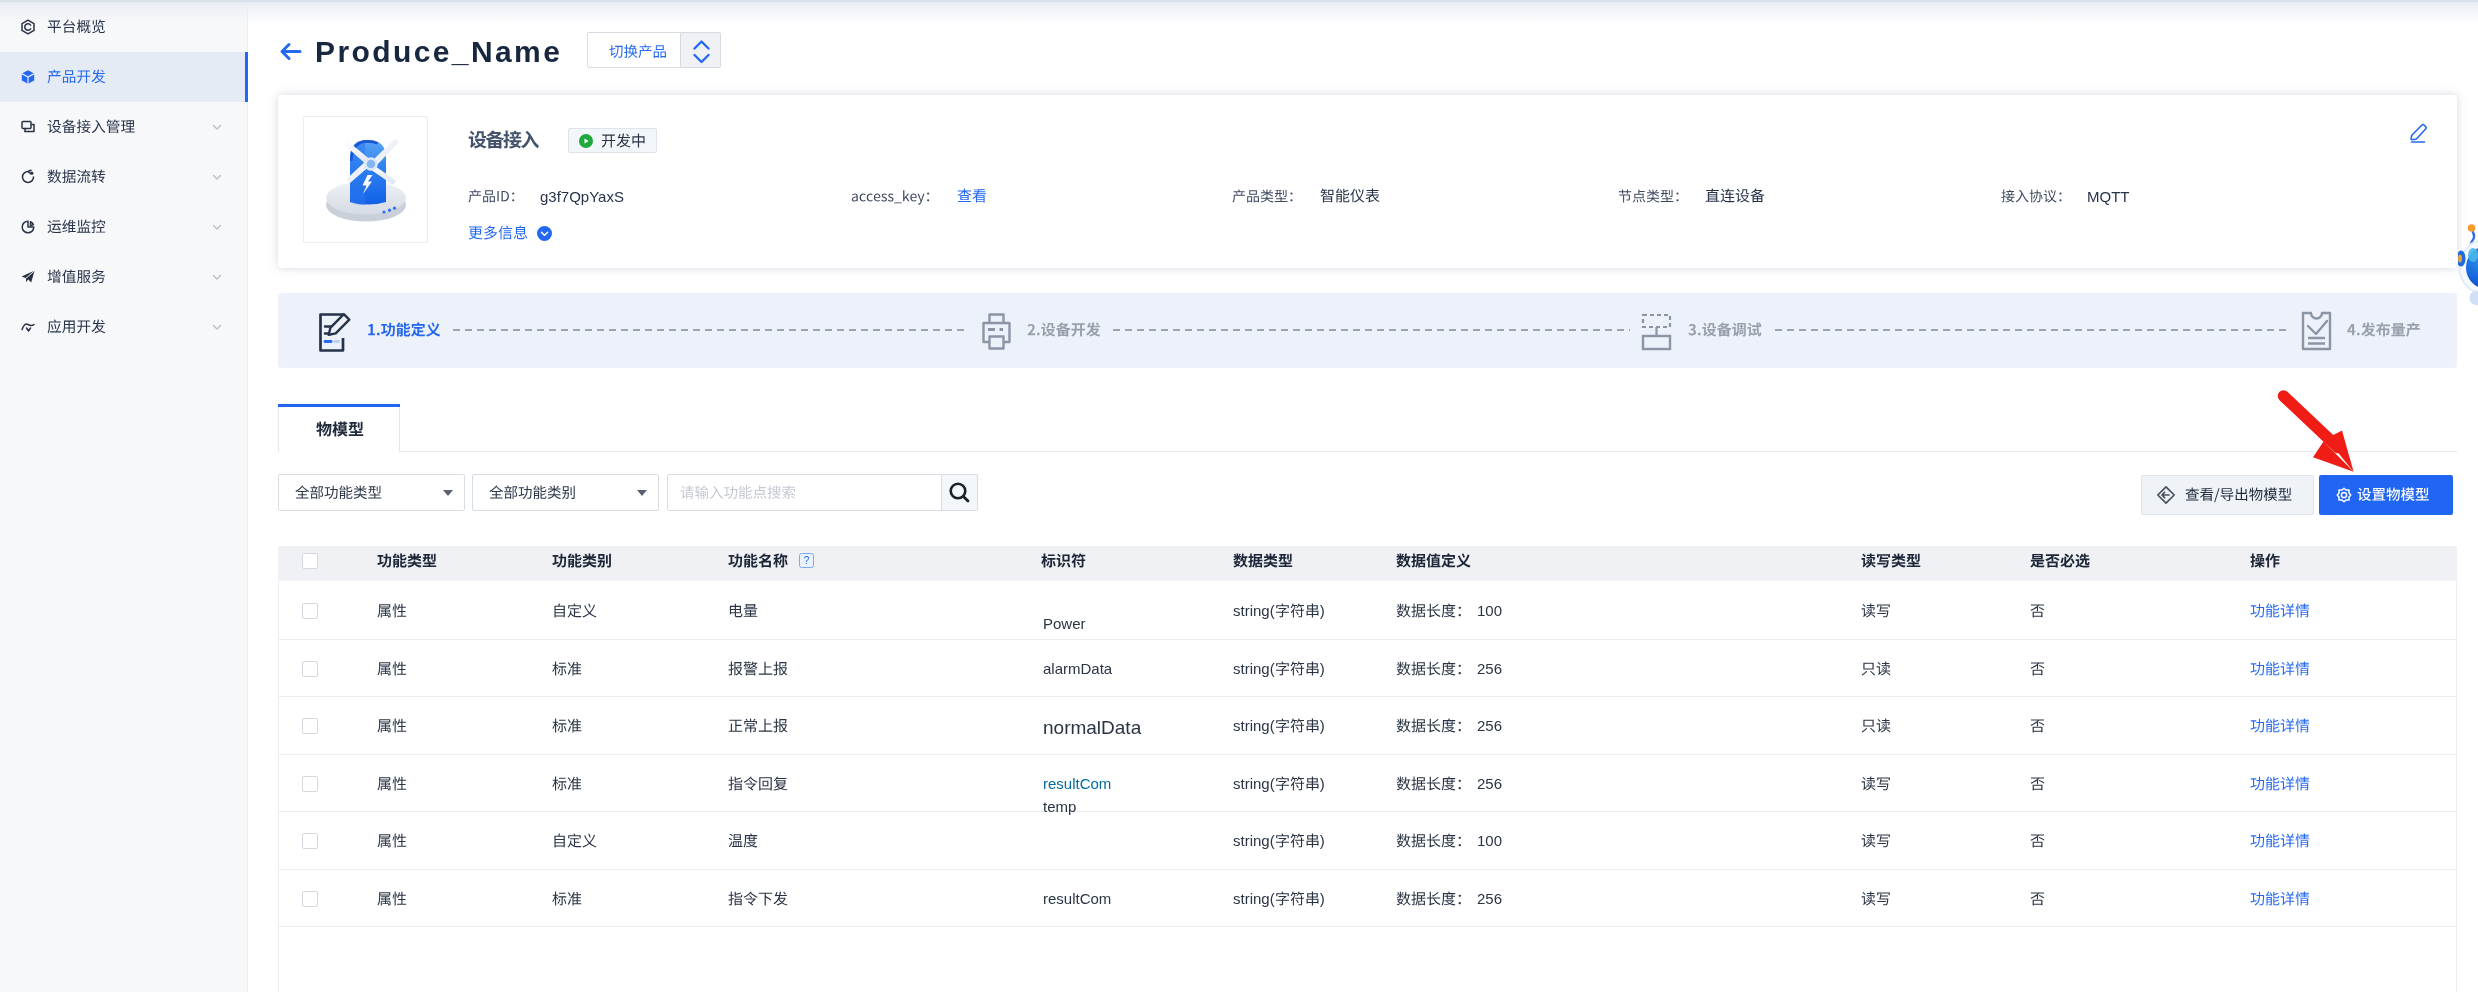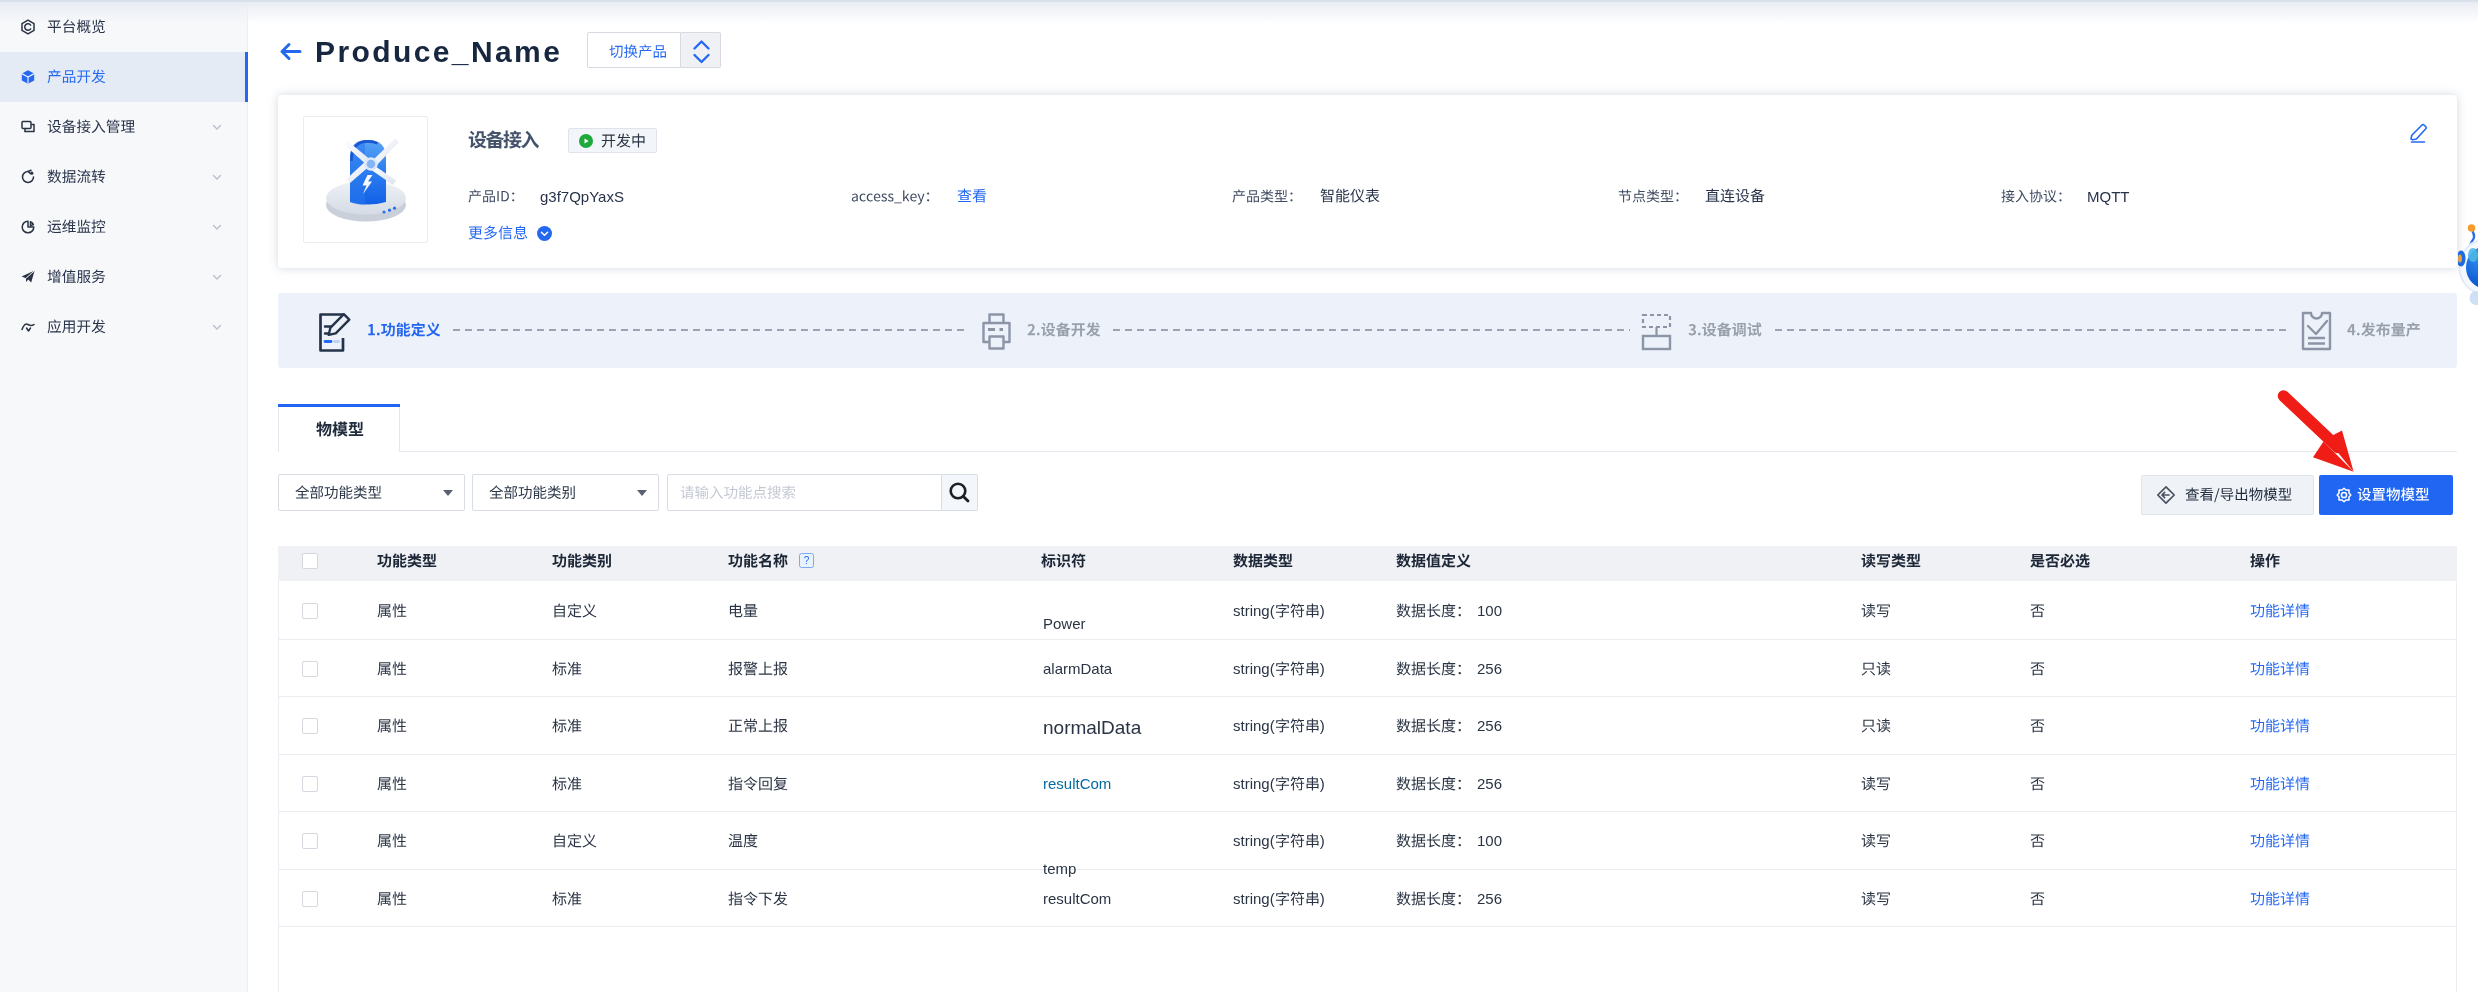--- a/index.html
+++ b/index.html
@@ -797,21 +797,21 @@
   </svg>
 <svg class="tx" style="left:552.0px;top:833.20px;width:45.00px;height:15.0px;" viewBox="0 -880 3000 1000" fill="#2a3444">
     <use href="#q120"></use>
     <use href="#q121" x="1000"></use>
     <use href="#q122" x="2000"></use>
   </svg>
 <svg class="tx" style="left:728.0px;top:833.20px;width:30.00px;height:15.0px;" viewBox="0 -880 2000 1000" fill="#2a3444">
     <use href="#q147"></use>
     <use href="#q129" x="1000"></use>
   </svg>
-<div class="lat" style="left:1043px;top:860px;font-size:15px;color:#2a3444">temp</div>
+<div class="lat" style="left:1043px;top:798px;font-size:15px;color:#2a3444">temp</div>
 <div class="lat" style="left:1233px;top:832.0px;font-size:15px;color:#2a3444">string(</div>
 <svg class="tx" style="left:1274.7px;top:833.20px;width:45.00px;height:15.0px;" viewBox="0 -880 3000 1000" fill="#2a3444">
     <use href="#q125"></use>
     <use href="#q126" x="1000"></use>
     <use href="#q127" x="2000"></use>
   </svg>
 <div class="lat" style="left:1319.7px;top:832.0px;font-size:15px;color:#2a3444">)</div>
 <svg class="tx" style="left:1396.0px;top:833.20px;width:75.00px;height:15.0px;" viewBox="0 -880 5000 1000" fill="#2a3444">
     <use href="#q14"></use>
     <use href="#q15" x="1000"></use>

